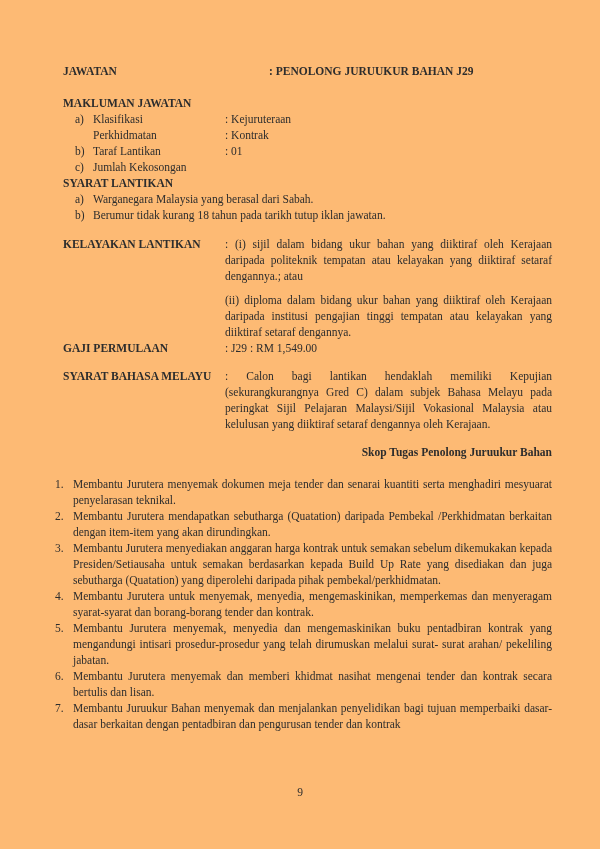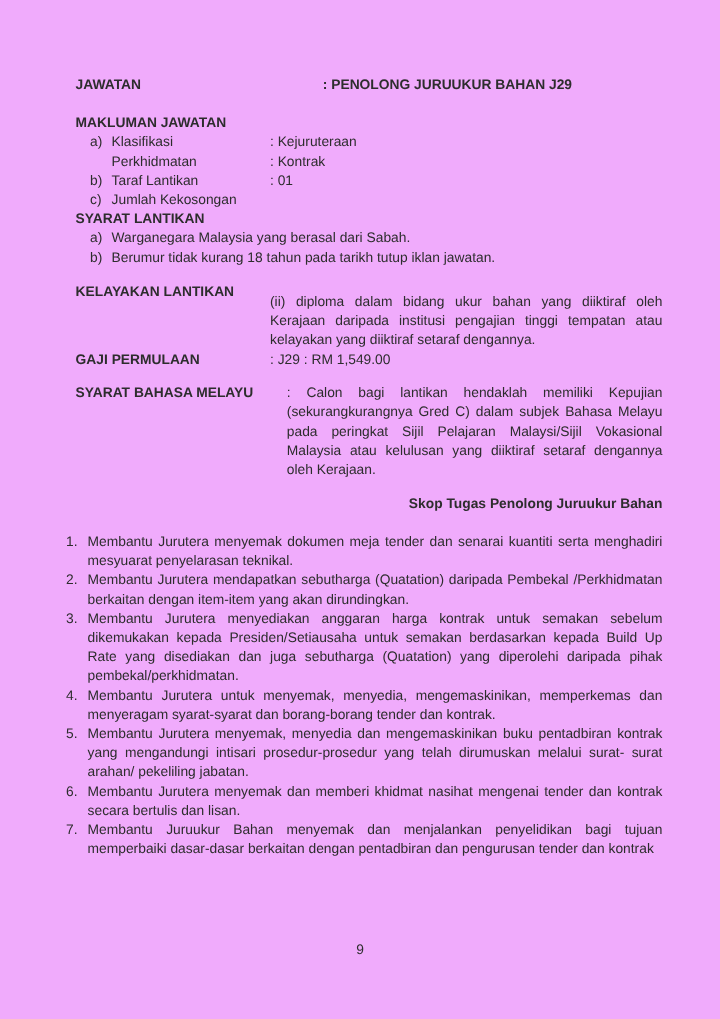--- a/index.html
+++ b/index.html
@@ -1,23 +1,23 @@
 <!DOCTYPE html>
 <html><head>
 <meta charset="utf-8">
 <style>
   html, body { margin: 0; padding: 0; background: #ffffff; }
   .page {
     position: relative;
     width: 600px;
     height: 849px;
-    background: #f0abfc;
+    background: #fdba74;
     box-sizing: border-box;
     padding: 63px 48px 0 63px;
-    font-family: Liberation Sans, sans-serif;
+    font-family: Liberation Serif, serif;
     font-size: 11.5px;
     line-height: 16px;
     color: #2d2d2d;
     overflow: hidden;
   }
   .bold { font-weight: bold; margin-left: 44px; }
   .heading { font-weight: bold; }
 
   .field-row { display: flex; align-items: flex-start; }
   .field-label { width: 162px; flex: none; font-weight: bold; }
@@ -26,21 +26,21 @@
 
   .sub-row { display: flex; }
   .marker { margin-left: 12px; width: 18px; flex: none; }
   .sub-label { width: 132px; flex: none; }
   .sub-value { flex: 1; }
   .alpha-text { flex: 1; }
 
   .mt-blank { margin-top: 16px; }
   .mt-kelayakan { margin-top: 13px; }
   .mt-para2 { margin-top: 8px; }
-  .mt-sbm { margin-top: 12px; gap: 14px; }
+  .mt-sbm { margin-top: 12px; }
   .mt-skop { margin-top: 12px; text-align: right; }
   .mt-tasks { margin-top: 16px; }
 
   .task { display: flex; margin-left: -8px; }
   .task-num { width: 18px; flex: none; }
   .task-text { flex: 1; text-align: justify; }
 
   .page-number {
     position: absolute;
     top: 784px;
@@ -89,20 +89,21 @@
     <span class="alpha-text">Warganegara Malaysia yang berasal dari Sabah.</span>
   </div>
   <div class="sub-row">
     <span class="marker">b)</span>
     <span class="alpha-text">Berumur tidak kurang 18 tahun pada tarikh tutup iklan jawatan.</span>
   </div>
 
   <div class="field-row mt-kelayakan">
     <div class="field-label">KELAYAKAN LANTIKAN</div>
     <div class="field-value">
+      <div class="just">: (i) sijil dalam bidang ukur bahan yang diiktiraf oleh Kerajaan daripada politeknik tempatan atau kelayakan yang diiktiraf setaraf dengannya.; atau</div>
       <div class="just mt-para2">(ii) diploma dalam bidang ukur bahan yang diiktiraf oleh Kerajaan daripada institusi pengajian tinggi tempatan atau kelayakan yang diiktiraf setaraf dengannya.</div>
     </div>
   </div>
 
   <div class="field-row">
     <div class="field-label">GAJI PERMULAAN</div>
     <div class="field-value">: J29 : RM 1,549.00</div>
   </div>
 
   <div class="field-row mt-sbm">

